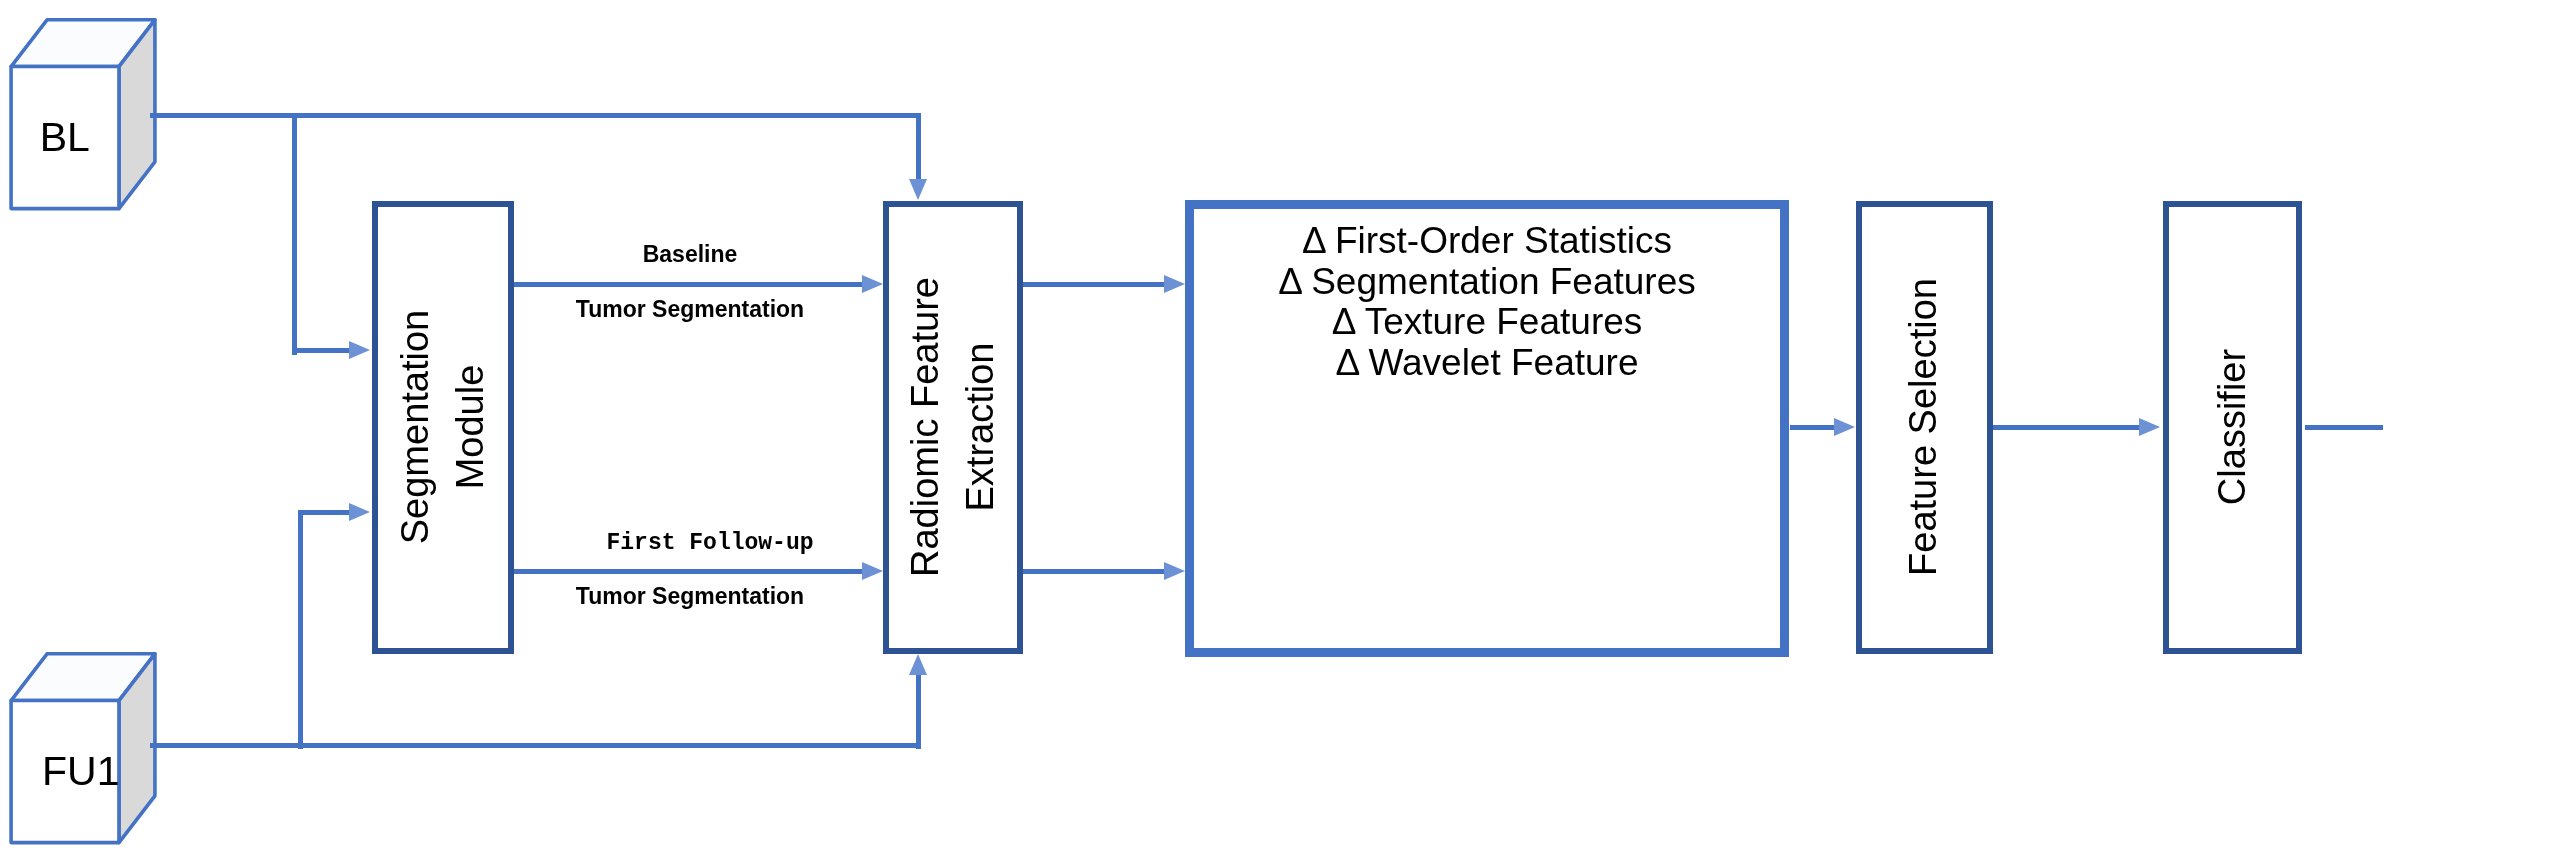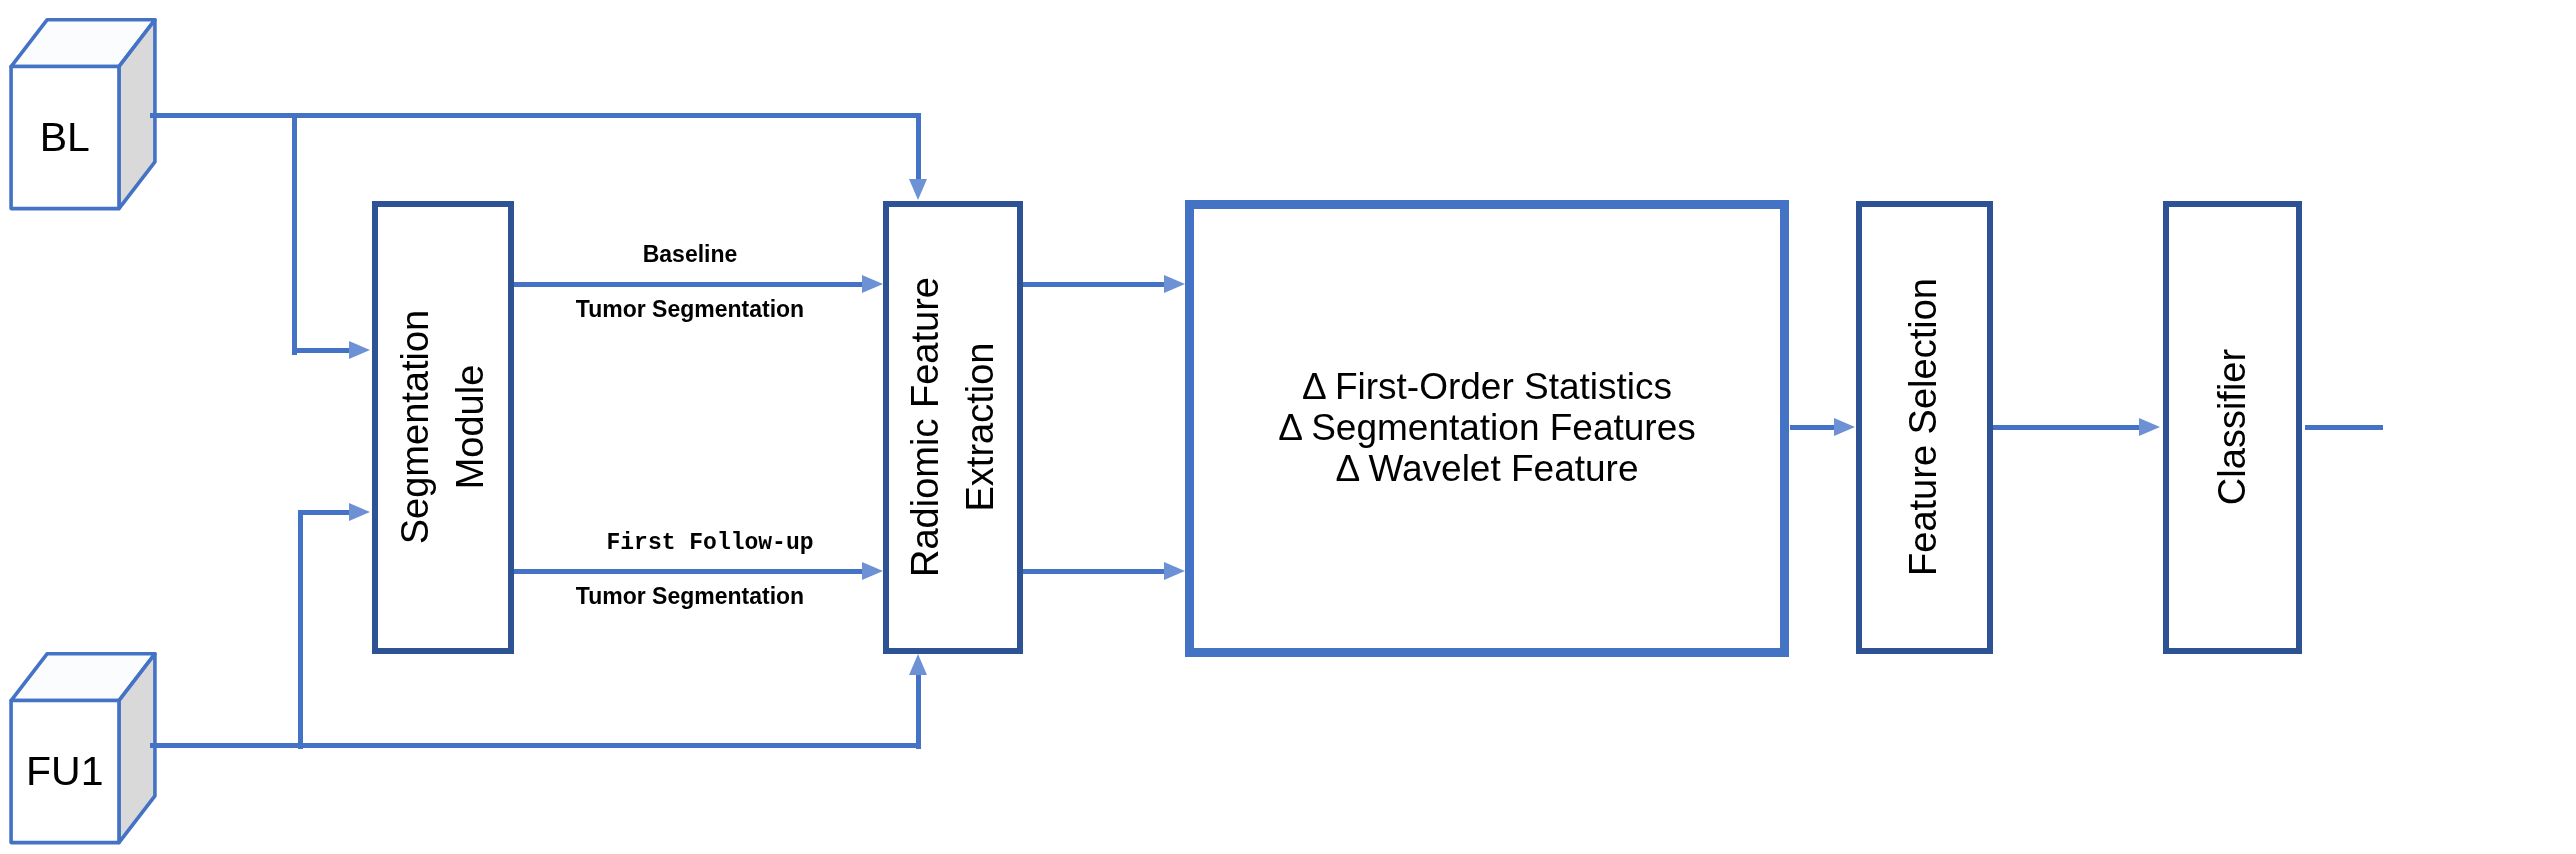--- a/index.html
+++ b/index.html
@@ -27,22 +27,22 @@
     border: 6.6px solid var(--box-border);
     background: #ffffff;
   }
   .delta-box {
     position: absolute;
     box-sizing: border-box;
     border: 9px solid var(--delta-border);
     background: #ffffff;
     display: flex;
     flex-direction: column;
-    justify-content: center;
-    padding: 24px 6px;
+    justify-content: flex-start;
+    padding: 12px 6px;
   }
   .delta-item {
     text-align: center;
     font-size: 37px;
     line-height: 1.1;
     white-space: nowrap;
   }
   .vlabel {
     position: absolute;
     transform: translate(-50%, -50%) rotate(-90deg);
@@ -105,21 +105,21 @@
     <polygon points="183,81 243,3 243,240 183,318" fill="#D9D9D9" stroke="#4472C4" stroke-width="6" stroke-linejoin="round"></polygon>
     <polygon points="3,81 183,81 183,318 3,318" fill="#ffffff" stroke="#4472C4" stroke-width="6" stroke-linejoin="round"></polygon>
   </svg>
   <div class="cube-label" style="left:10.8px; top:113px; width:108px;">BL</div>
 
   <svg class="cube" style="left:9px; top:652px;" width="148" height="193" viewBox="0 0 246 322">
     <polygon points="3,81 63,3 243,3 183,81" fill="#fbfcfe" stroke="#4472C4" stroke-width="6" stroke-linejoin="round"></polygon>
     <polygon points="183,81 243,3 243,240 183,318" fill="#D9D9D9" stroke="#4472C4" stroke-width="6" stroke-linejoin="round"></polygon>
     <polygon points="3,81 183,81 183,318 3,318" fill="#ffffff" stroke="#4472C4" stroke-width="6" stroke-linejoin="round"></polygon>
   </svg>
-  <div class="cube-label" style="left:10.8px; top:747px; width:108px;">FU1</div>
+  <div class="cube-label" style="left:10.8px; top:747px; width:108px;padding-left:16px;">FU1</div>
 
   <div class="hline" style="left:150px; top:113px; width:771px; height:5.4px;"></div>
   <div class="vline" style="left:292px; top:113px; width:5.4px; height:242px;"></div>
   <div class="hline" style="left:292px; top:348px; width:59px; height:5.4px;"></div>
   <div class="ah-right" style="left:349px; top:341px;"></div>
   <div class="vline" style="left:916px; top:113px; width:5.4px; height:69px;"></div>
   <div class="ah-down" style="left:909px; top:179px;"></div>
 
   <div class="hline" style="left:150px; top:743px; width:771px; height:5.4px;"></div>
   <div class="vline" style="left:298px; top:510px; width:5.4px; height:239px;"></div>
@@ -151,20 +151,21 @@
   </div>
 
   <div class="hline" style="left:1023px; top:282px; width:142px; height:5.4px;"></div>
   <div class="ah-right" style="left:1164px; top:275px;"></div>
   <div class="hline" style="left:1023px; top:569px; width:142px; height:5.4px;"></div>
   <div class="ah-right" style="left:1164px; top:562px;"></div>
 
   <div class="delta-box" style="left:1185px; top:200px; width:604px; height:457px;">
     <div class="delta-item">Δ First-Order Statistics</div>
     <div class="delta-item">Δ Segmentation Features</div>
+    <div class="delta-item">Δ Texture Features</div>
     <div class="delta-item">Δ Wavelet Feature</div>
   </div>
 
   <div class="hline" style="left:1790px; top:425px; width:46px; height:5.4px;"></div>
   <div class="ah-right" style="left:1834px; top:418px;"></div>
 
   <div class="box" style="left:1856px; top:201px; width:137px; height:453px;"></div>
   <div class="vlabel" style="left:1924px; top:427px;">Feature Selection</div>
 
   <div class="hline" style="left:1993px; top:425px; width:148px; height:5.4px;"></div>

